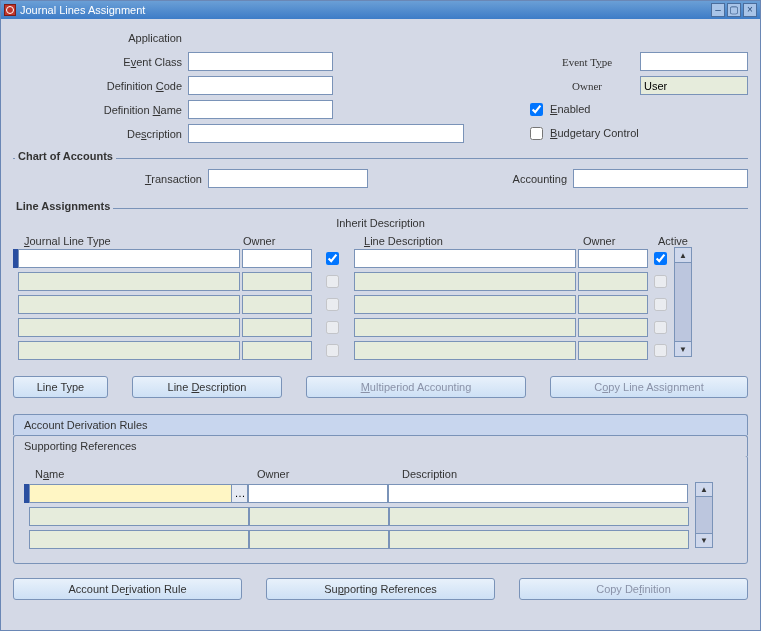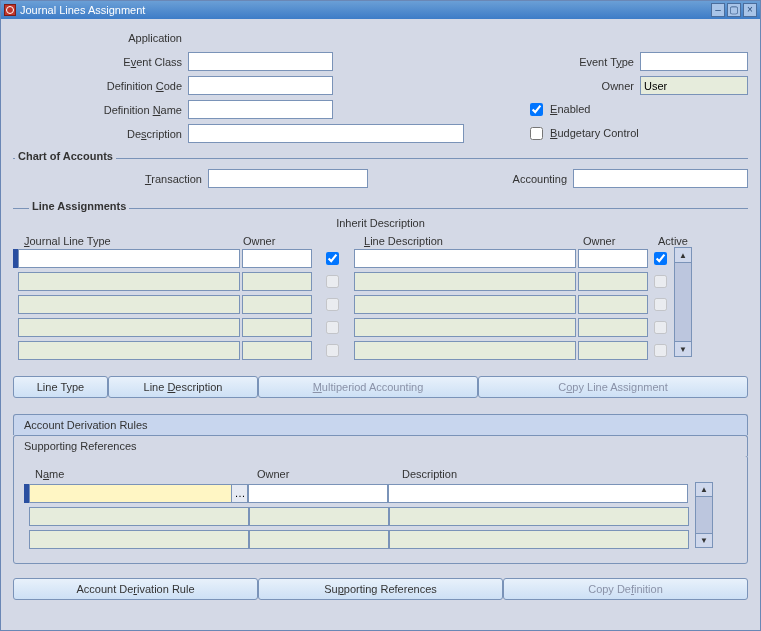--- a/index.html
+++ b/index.html
@@ -54,22 +54,23 @@
     align-items: center;
     margin-bottom: 3px;
     min-height: 21px;
   }
   .lblcol-l {
     width: 175px;
     text-align: right;
     padding-right: 6px;
   }
   .lblcol-r {
-    text-align: right;
+    text-align: center;
     padding-right: 6px;
+    font-family: Liberation Serif, serif;
   }
   .accel { text-decoration: underline; }
   input.txt {
     height: 19px;
     background: #fff;
     border: 1px solid #7a93b8;
     padding: 1px 3px;
     font: inherit;
   }
   input.txt.short { width: 145px; }
@@ -111,21 +112,21 @@
   .chkcell {
     width:20px; text-align:center;
   }
   .inherit-hdr { text-align:center; width:100%; margin-bottom:2px;}
   .scroll-col {
     width:18px; background:#bcc6de; border:1px solid #7a93b8;
     height:110px; margin-top:0; position:relative;
   }
   .scroll-col .arrow { width:16px; height:15px; display:flex; align-items:center;justify-content:center; background:#cfd8ec; border-bottom:1px solid #7a93b8; font-size:8px; color:#333; cursor:pointer;}
   .scroll-col .arrow.dn { position:absolute; bottom:0; border-top:1px solid #7a93b8; border-bottom:none;}
-  .btn-row { display:flex; gap:0; margin-top:14px; }
+  .btn-row { display:flex; gap:24px; margin-top:14px; }
   button.btn {
     flex:1; height:22px;
     background: linear-gradient(#e8f1fb, #cde0f5);
     border:1px solid #7a93b8;
     border-radius:3px;
     font: inherit;
     color:#333;
     cursor:pointer;
     padding:0 8px;
   }
@@ -230,21 +231,21 @@
       <div class="chart-row">
         <div class="lbl" style="width:195px"><span class="accel">T</span>ransaction</div>
         <input class="txt med" value="" style="">
         <div style="flex:1"></div>
         <div class="lbl" style="width:95px">Accountin<span class="accel">g</span></div>
         <input class="txt" style="width: 175px;" value="">
       </div>
     </div>
 
     <div class="group" style="margin-top:20px;">
-      <div class="group-title" style="left:16px;">Line Assignments</div>
+      <div class="group-title" style="left:0;">Line Assignments</div>
       <div class="inherit-hdr">Inherit Description</div>
       <div class="la-header">
         <div style="width:5px"></div>
         <div style="width:225px; padding-left:6px;"><span class="accel">J</span>ournal Line Type</div>
         <div style="width:75px">Owner</div>
         <div style="width:40px"></div>
         <div style="width:225px; padding-left:6px;"><span class="accel">L</span>ine Description</div>
         <div style="width:75px">Owner</div>
         <div style="width:40px; text-align:left">Active</div>
       </div>

